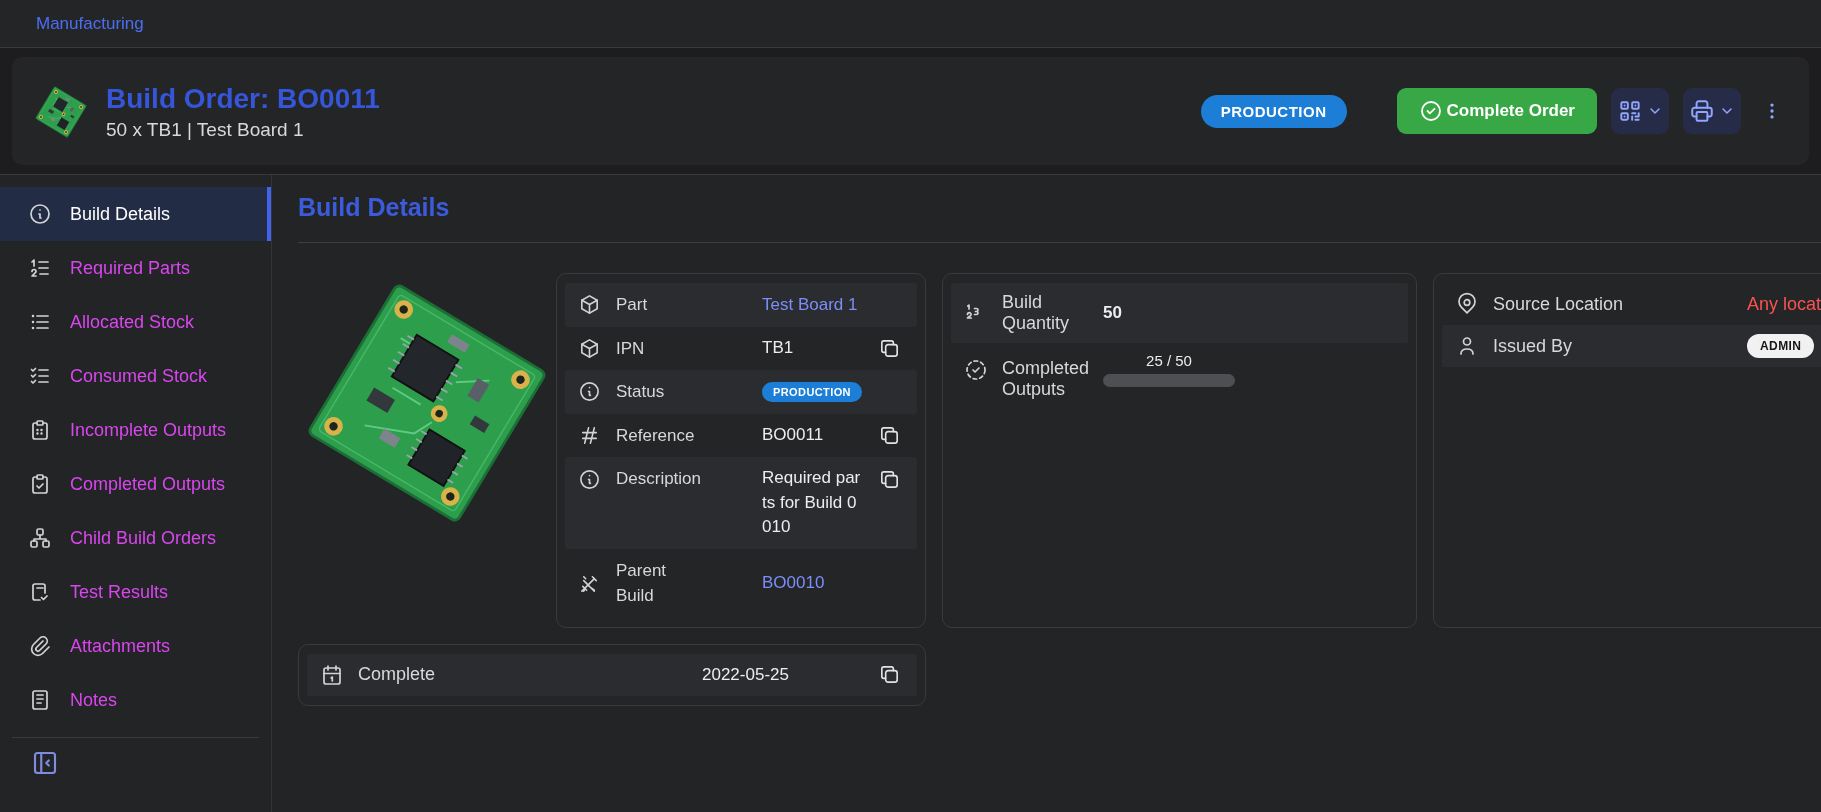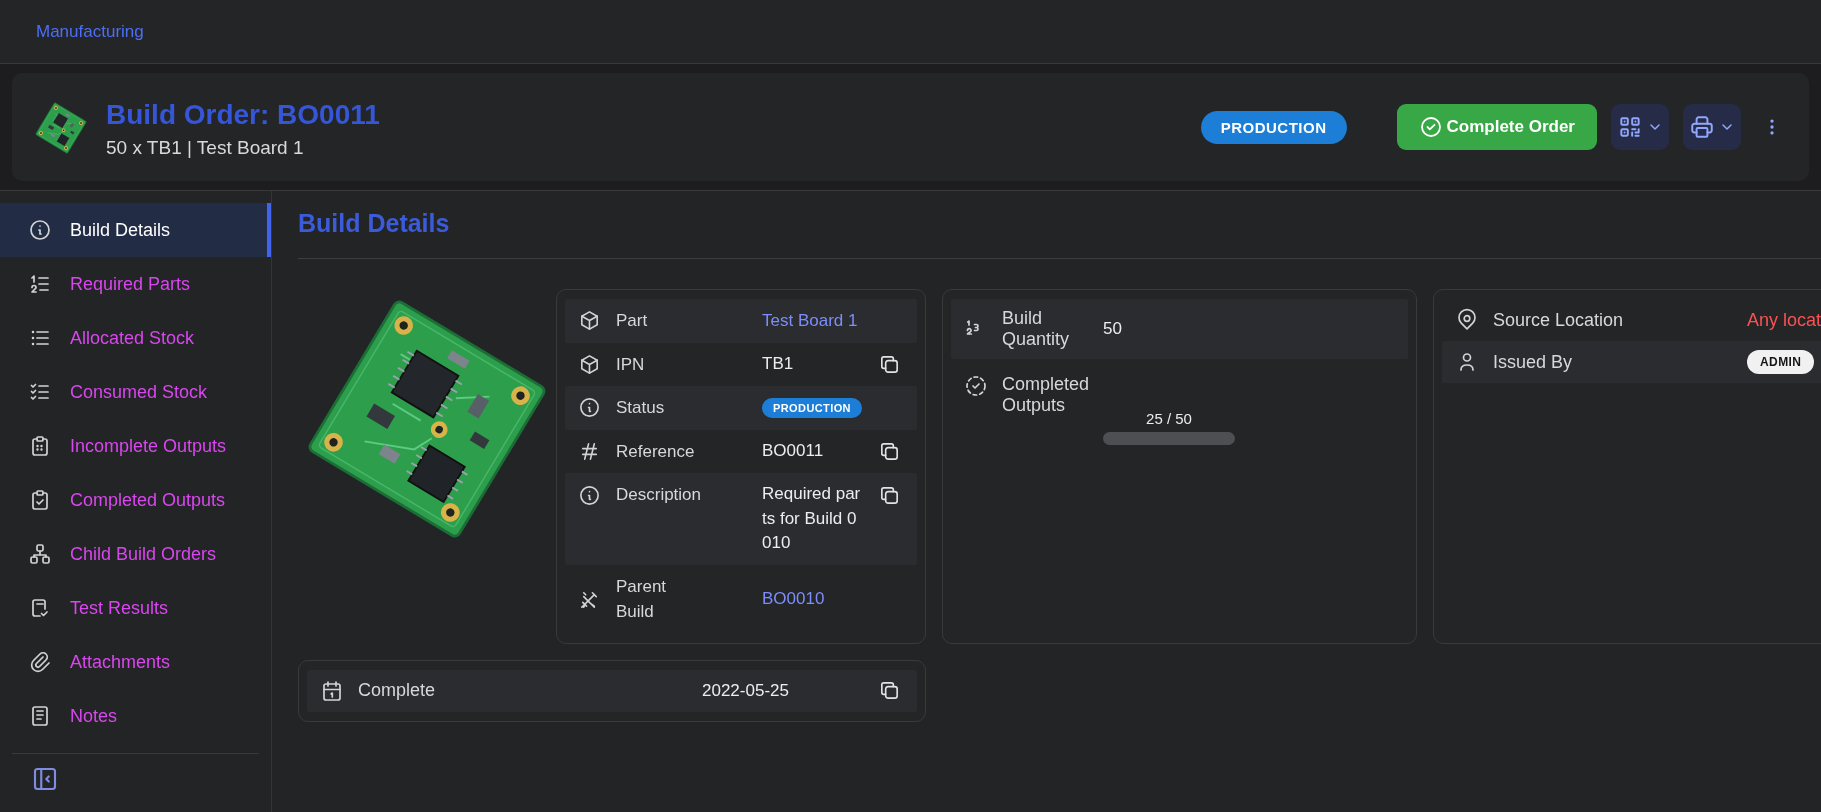--- a/index.html
+++ b/index.html
@@ -1,30 +1,30 @@
 <!DOCTYPE html>
 <html><head>
 <meta charset="utf-8">
 <style>
   * { margin:0; padding:0; box-sizing:border-box; }
   html,body { width:1821px; height:812px; background:#1d1d1f; overflow:hidden;
               font-family:"Liberation Sans", sans-serif; color:#e6e6e8; }
 
   
-  .crumbbar { height:64px; background:#242527; border-bottom:1px solid #39393c;
+  .crumbbar { height:48px; background:#242527; border-bottom:1px solid #39393c;
               display:flex; align-items:center; padding-left:36px; }
   .crumb { color:#4c6ef5; font-size:17px; cursor:pointer; }
 
   
   .header { margin:9px 12px 0 12px; background:#242527; border-radius:10px;
             height:108px; padding:10px 26px 10px 22px;
             display:flex; align-items:center; }
   .hdr-left { display:flex; gap:18px; flex:1; }
   .thumb { width:54px; height:62px; flex:0 0 54px; margin-top:2px; }
-  .title-block { display:flex; flex-direction:column; gap:4px; padding-top:4px;justify-content:space-between; }
+  .title-block { display:flex; flex-direction:column; gap:4px; padding-top:4px; }
   .page-title { color:#3556d8; font-size:28px; font-weight:700; }
   .page-subtitle { color:#d9d9db; font-size:19px; }
   .hdr-right { display:flex; align-items:center; gap:14px; }
   .status-pill { background:#1c7ed6; color:#fff; font-weight:700; font-size:15px;
                  letter-spacing:.5px; padding:8px 20px; border-radius:17px; }
   .complete-btn { margin-left:36px; background:#37a845; border:none; color:#fff;
                   display:flex; align-items:center; gap:4px; font-weight:700;
                   font-size:17px; padding:11px 22px; border-radius:9px; cursor:pointer;
                   font-family:"Liberation Sans",sans-serif; }
   .icon-btn { width:58px; height:46px; background:#262c47; border:none; border-radius:9px;
@@ -67,22 +67,22 @@
   .copy-col { width:28px; flex:0 0 28px; color:#e3e3e5; display:flex; justify-content:center; }
   .copy-btn { background:none; border:none; color:#e3e3e5; cursor:pointer; display:flex; }
   a.link { color:#7b8ef9; text-decoration:none; cursor:pointer; }
   .mini-badge { display:inline-block; background:#1c7ed6; color:#fff; font-size:11px;
                 font-weight:700; letter-spacing:.4px; padding:4px 11px; border-radius:11px; }
   .wrap-val { display:inline-block; max-width:186px; word-break:break-all; line-height:1.45; }
 
   
   .qrow-label { flex:1; color:#d7d8da; font-size:18px; }
   .qvalue-region { width:250px; flex:0 0 250px; display:flex; align-items:center; }
-  .q-number { font-size:17px; color:#ededef; }
-  .progress-stack { width:132px; display:flex; flex-direction:column; gap:5px;margin-top:42px; }
+  .q-number { font-size:17px; color:#ededef;font-weight:bold; }
+  .progress-stack { width:132px; display:flex; flex-direction:column; gap:5px; }
   .progress-text { font-size:15px; color:#ececee; text-align:center; }
   .progress-track { height:13px; background:#4e4f52; border-radius:7px; overflow:hidden; }
   .progress-fill { height:100%; background:#e8590c; border-radius:7px 0 0 7px; }
 
   
   .blabel { width:240px; flex:0 0 240px; color:#d7d8da; font-size:18px; }
   .bvalue { flex:1; display:flex; align-items:center; gap:16px; font-size:18px; }
   .admin-pill { background:#f1f1f1; color:#161616; font-weight:700; font-size:12px;
                 letter-spacing:.4px; padding:5px 13px; border-radius:12px; }
   .red-text { color:#fa5252; }

